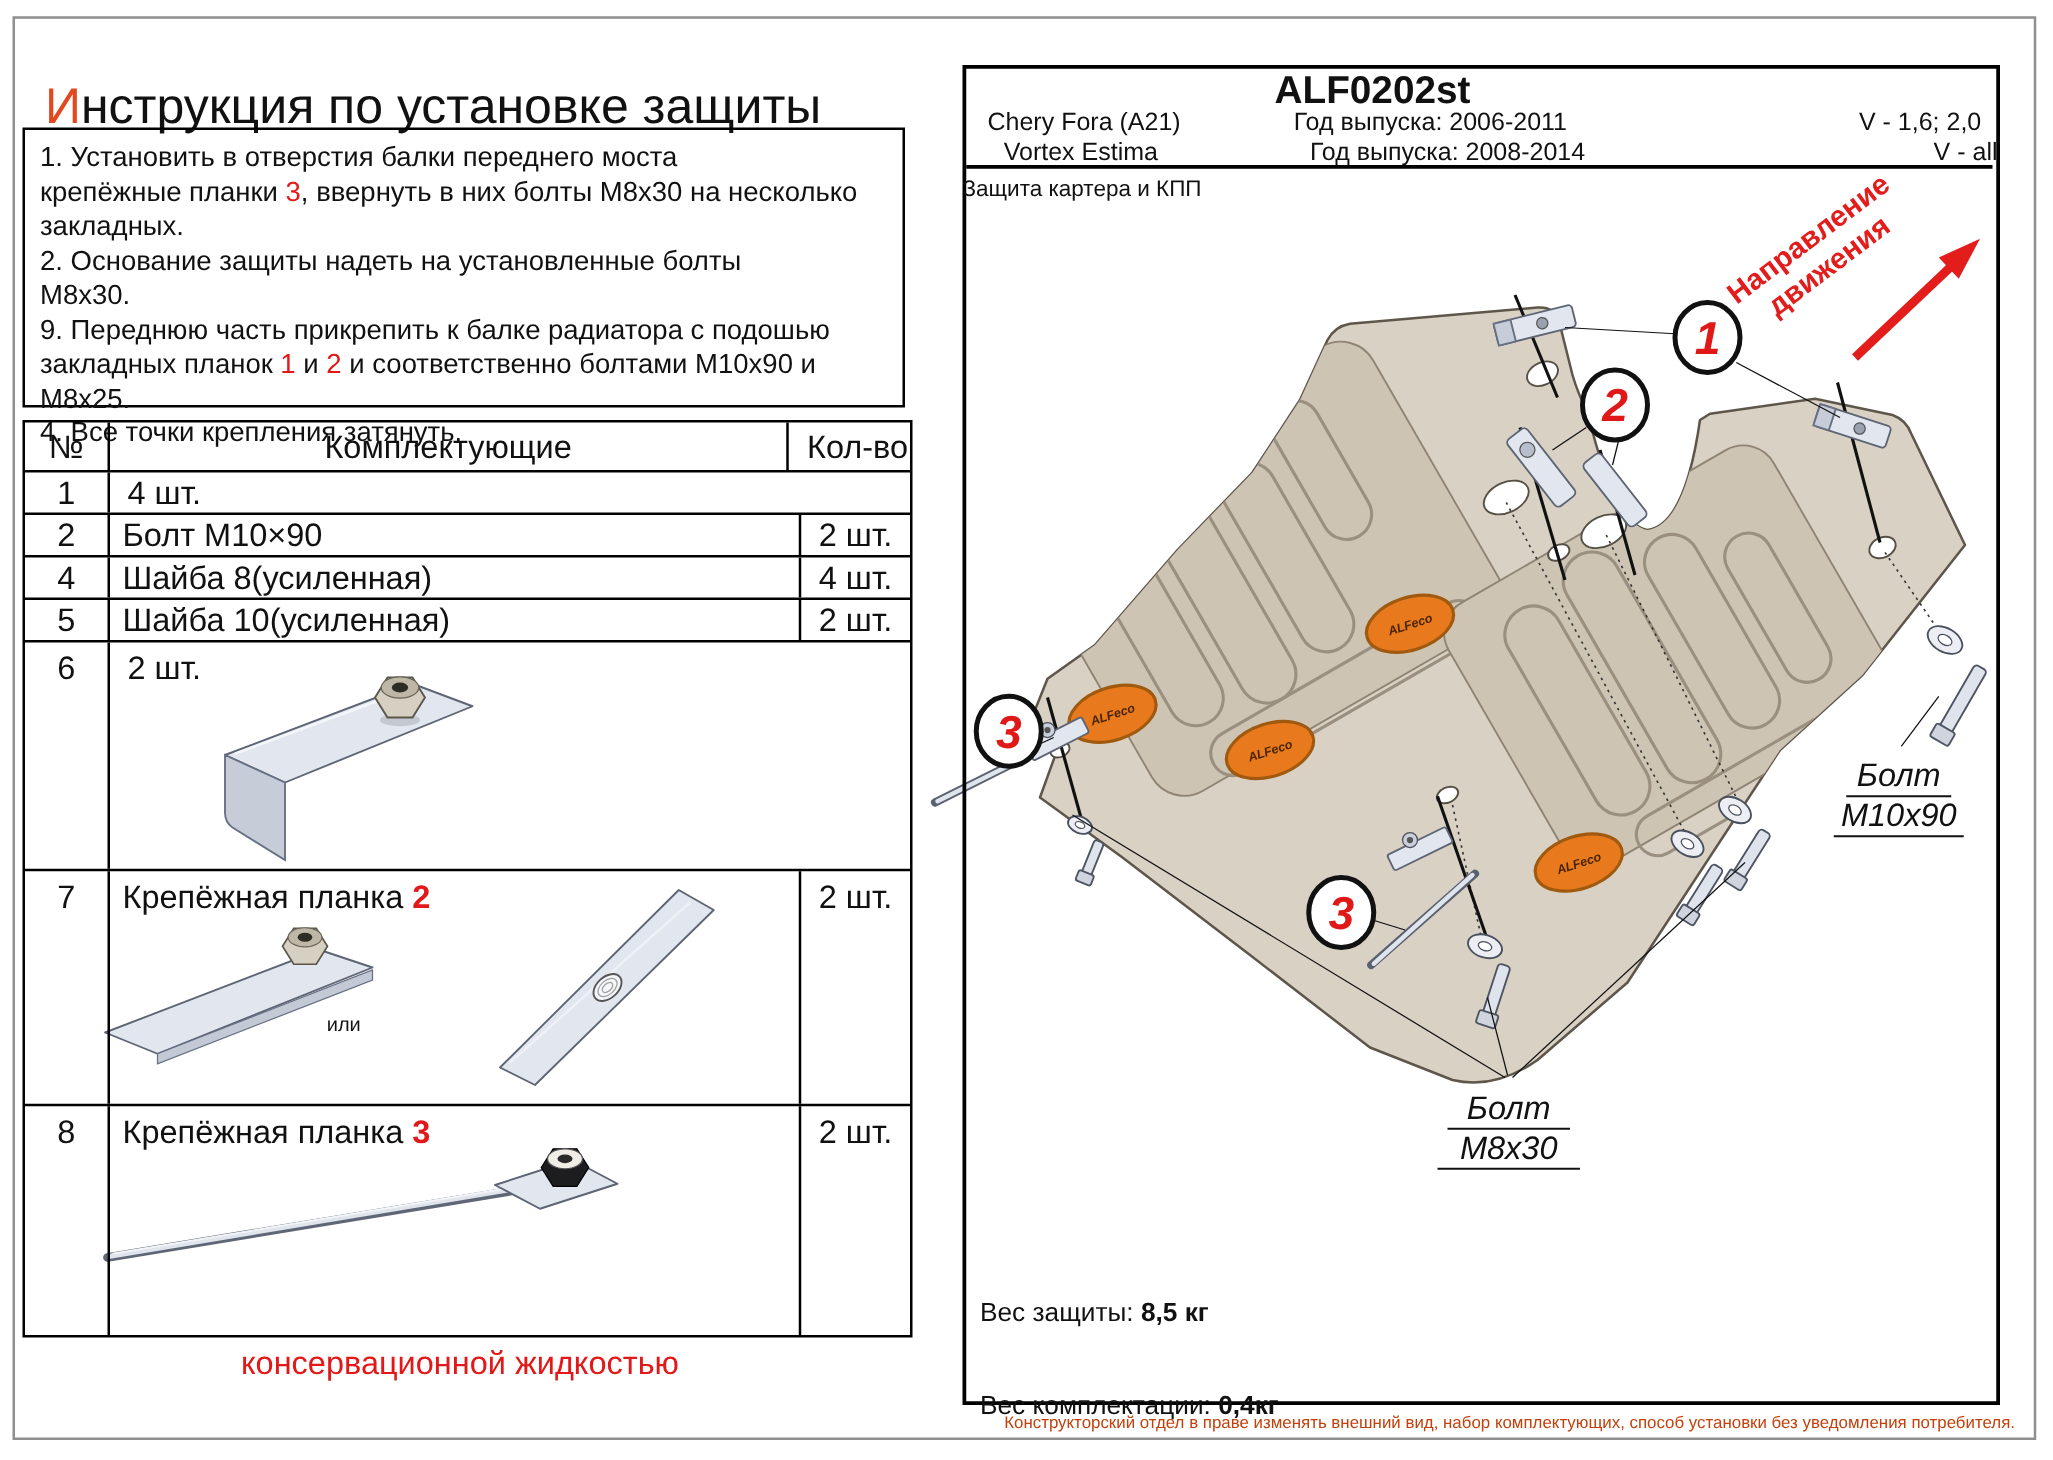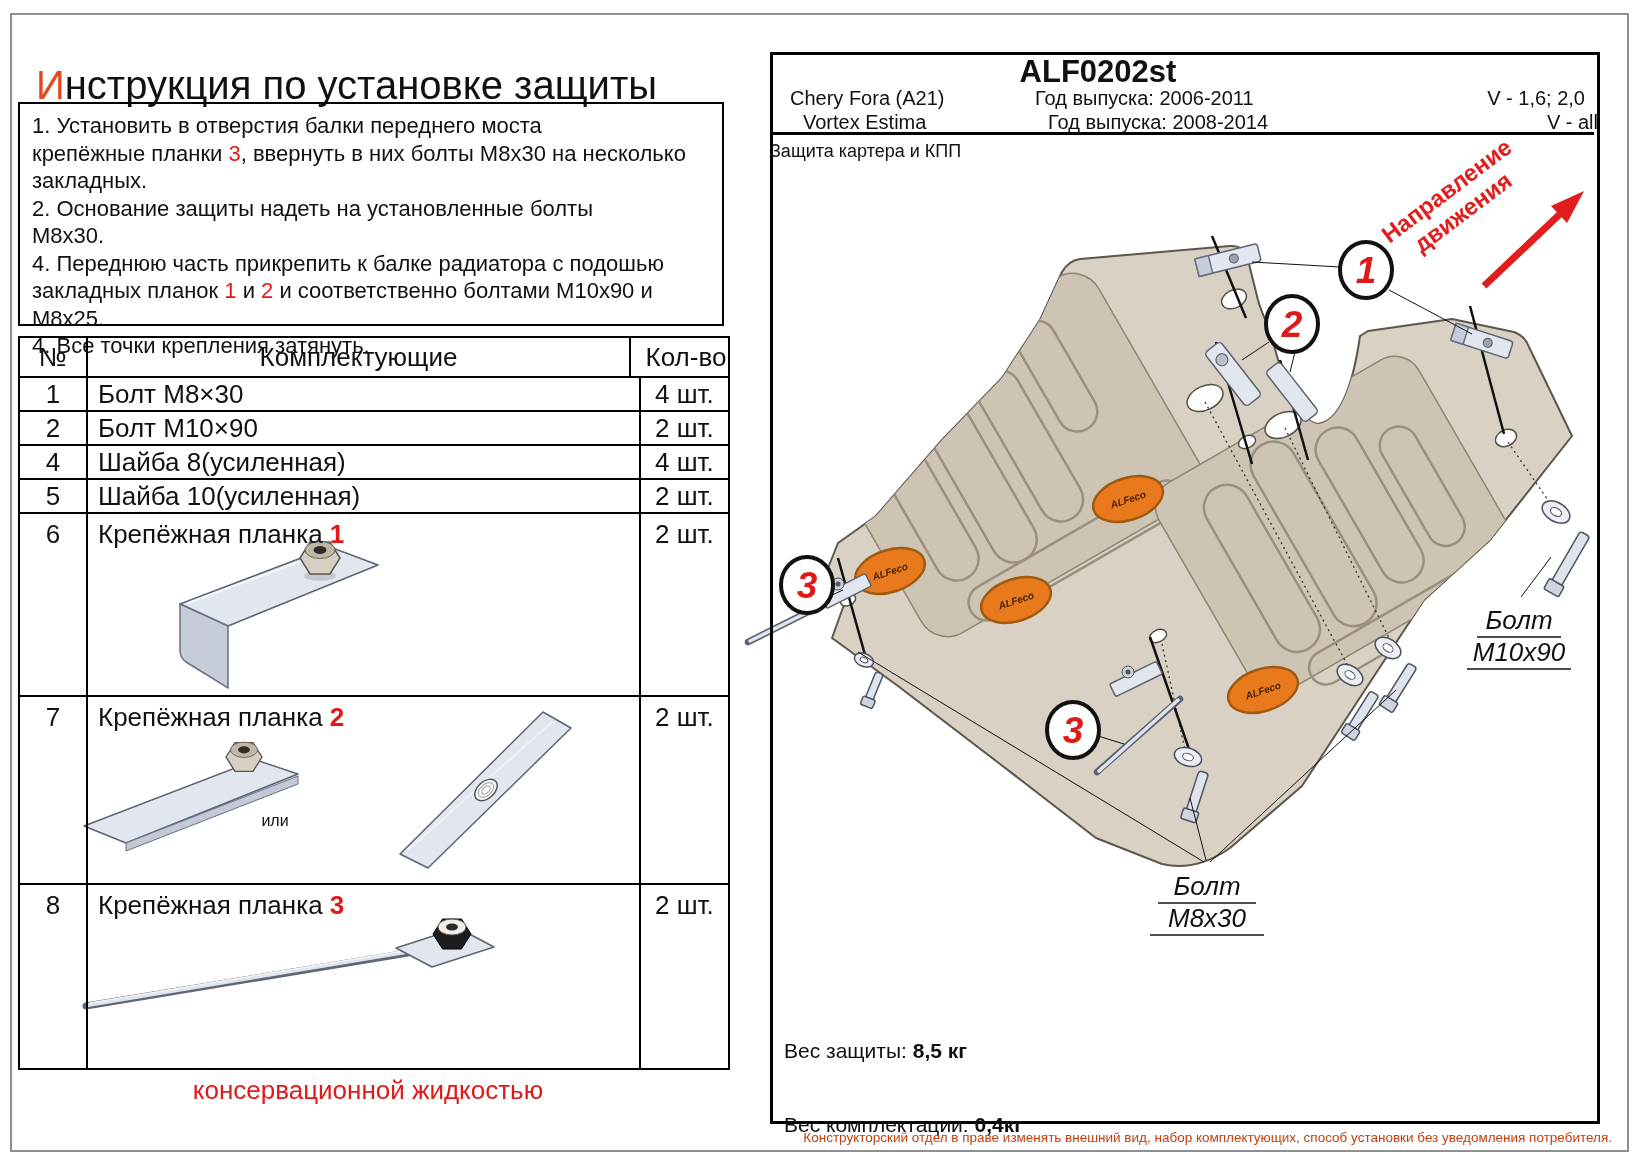--- a/index.html
+++ b/index.html
@@ -339,54 +339,52 @@
   <div class="page-border"></div>
 
   <h1 class="title"><span class="lead">И</span><span>нструкция по установке защиты</span></h1>
 
   <div class="instr-box">
     <div><span>1. Установить в отверстия балки переднего моста</span></div>
     <div><span>крепёжные планки </span><span class="red">3</span><span>, ввернуть в них болты М8х30 на несколько</span></div>
     <div><span>закладных.</span></div>
     <div><span>2. Основание защиты надеть на установленные болты</span></div>
     <div><span>М8х30.</span></div>
-    <div><span>4. Переднюю часть прикрепить к балке радиатора с подошью</span></div>
+    <div><span>9. Переднюю часть прикрепить к балке радиатора с подошью</span></div>
     <div><span>закладных планок </span><span class="red">1</span><span> и </span><span class="red">2</span><span> и соответственно болтами М10х90 и М8х25.</span></div>
     <div><span>4. Все точки крепления затянуть.</span></div>
   </div>
 
   <div class="comp-table">
     <div class="t-row h-row">
       <div class="c-num">№</div>
       <div class="c-name">Комплектующие</div>
       <div class="c-qty">Кол-во</div>
     </div>
     <div class="t-row d-row">
       <div class="c-num">1</div>
-      <div class="c-name">Болт М8×30</div>
       <div class="c-qty">4 шт.</div>
     </div>
     <div class="t-row d-row">
       <div class="c-num">2</div>
       <div class="c-name">Болт М10×90</div>
       <div class="c-qty">2 шт.</div>
     </div>
     <div class="t-row d-row">
       <div class="c-num">4</div>
       <div class="c-name">Шайба 8(усиленная)</div>
       <div class="c-qty">4 шт.</div>
     </div>
     <div class="t-row d-row">
       <div class="c-num">5</div>
       <div class="c-name">Шайба 10(усиленная)</div>
       <div class="c-qty">2 шт.</div>
     </div>
     <div class="t-row tall-a">
       <div class="c-num">6</div>
-      <div class="c-name"><span>Крепёжная планка </span><span class="red-num">1</span></div>
       <div class="c-qty">2 шт.</div>
     </div>
     <div class="t-row tall-b">
       <div class="c-num">7</div>
       <div class="c-name"><span>Крепёжная планка </span><span class="red-num">2</span></div>
       <div class="c-qty">2 шт.</div>
     </div>
     <div class="t-row tall-c">
       <div class="c-num">8</div>
       <div class="c-name"><span>Крепёжная планка </span><span class="red-num">3</span></div>

